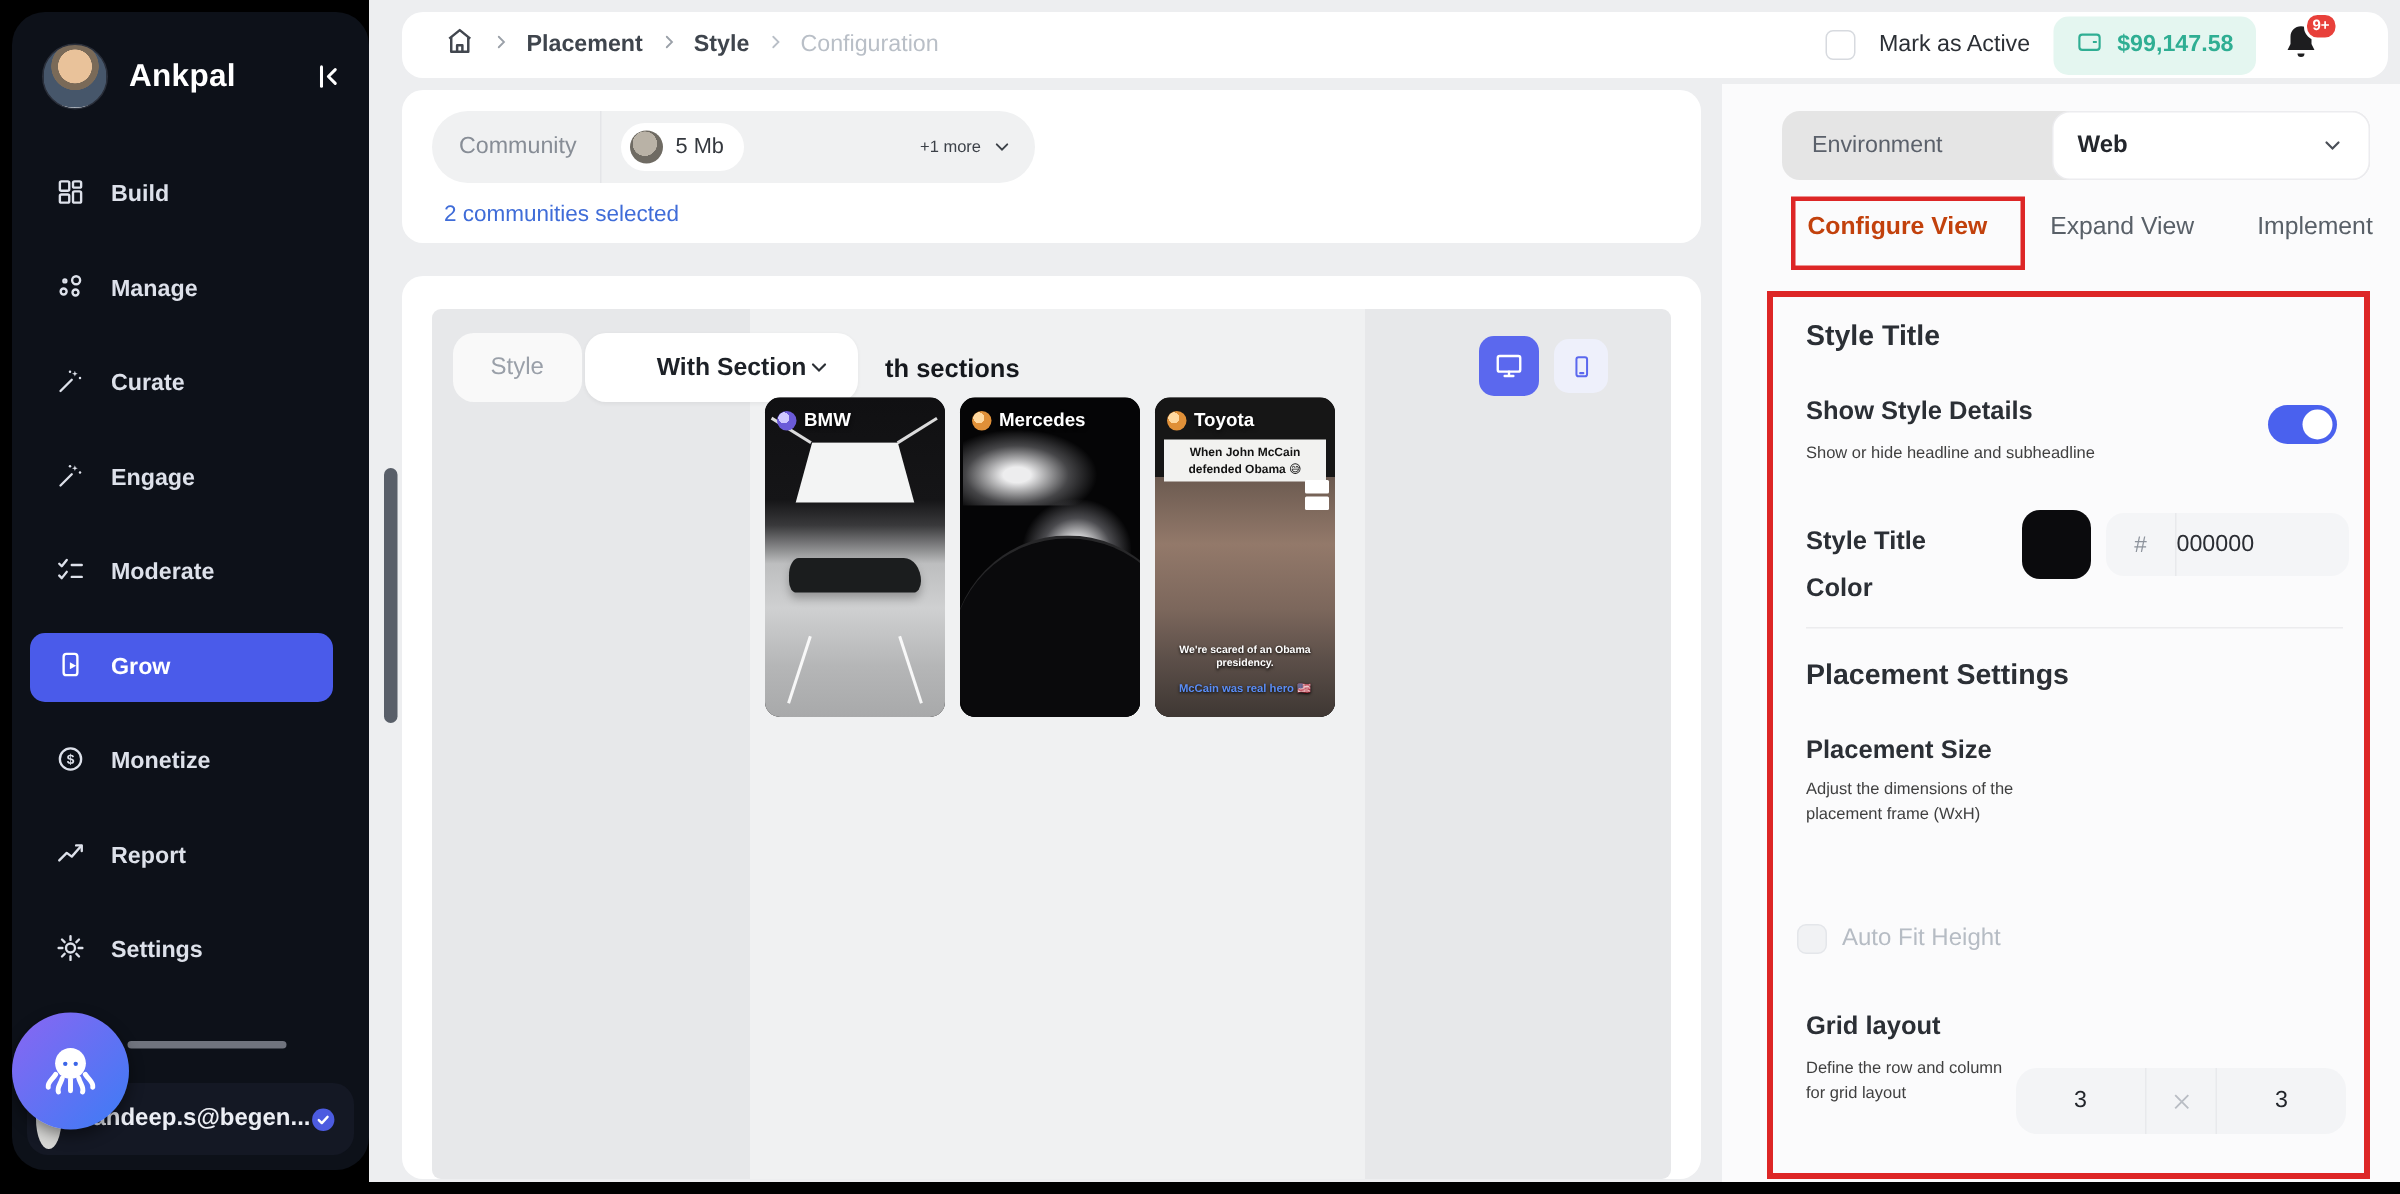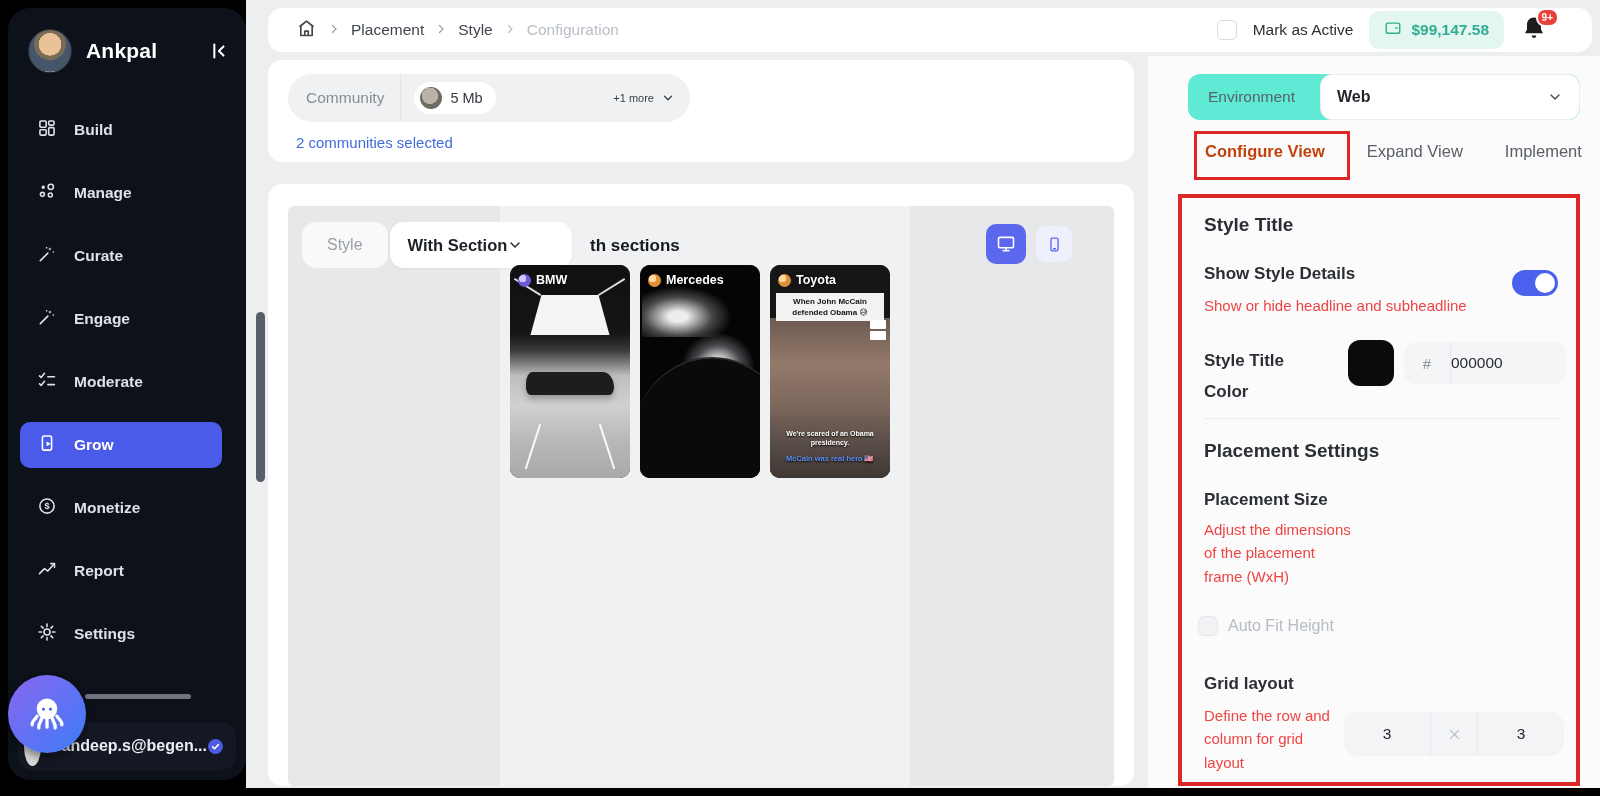--- a/index.html
+++ b/index.html
@@ -23,21 +23,21 @@
   .sb-line { position:absolute; left:77px; top:686px; width:106px; height:5px; border-radius:3px; background:#70747e; }
   .user-row { position:absolute; left:10px; right:10px; bottom:10px; height:48px; background:#141824; border-radius:14px; display:flex; align-items:center; }
   .user-avatar { width:40px; height:40px; margin-left:6px; border-radius:50%; background:radial-gradient(circle at 50% 32%, #f1f1ef 0 30%, #d8d8d6 31%); }
   .user-email { margin-left:12px; color:#eceef4; font-size:16px; font-weight:700; }
   .user-badge { margin-left:auto; margin-right:12px; display:flex; }
   .octo { position:absolute; left:0px; top:667px; width:78px; height:78px; border-radius:50%; background:linear-gradient(135deg,#8a66f2,#3c7cf5); display:flex; align-items:center; justify-content:center; box-shadow:0 4px 10px rgba(0,0,0,.45); cursor:pointer; }
 
   
   .topbar { position:absolute; left:268px; top:8px; width:1324px; height:44px; background:#fff; border-radius:14px; }
   .crumbs { position:absolute; left:28px; top:0; height:44px; display:flex; align-items:center; gap:11px; }
-  .crumb { font-size:15.5px; font-weight:400; color:#3f454d; cursor:pointer; }
+  .crumb { font-size:15.5px; font-weight:700; color:#3f454d; cursor:pointer; }
   .crumb.dim { color:#b9bfc7; font-weight:400; cursor:default; }
   .top-right { position:absolute; right:40px; top:0; height:44px; display:flex; align-items:center; gap:16px; }
   .chk { width:20px; height:20px; border:1.5px solid #d7dadf; border-radius:5px; background:#fff; cursor:pointer; }
   .chk-label { font-size:15.5px; color:#2c3036; }
   .wallet { display:flex; align-items:center; gap:9px; background:#e4f6f0; border-radius:10px; padding:8px 15px; cursor:pointer; }
   .wallet-amt { font-size:15.5px; font-weight:700; color:#2fae93; }
   .bell-wrap { position:relative; width:32px; height:32px; cursor:pointer; }
   .bell-badge { position:absolute; top:-6px; right:-7px; background:#e8403a; color:#fff; font-size:10px; font-weight:700; padding:2px 4px; border-radius:9px; border:2px solid #fff; }
 
   
@@ -51,21 +51,21 @@
   .comm-more { margin-left:auto; padding-right:15px; display:flex; align-items:center; gap:7px; color:#3c4148; font-size:11px; cursor:pointer; }
   .comm-link { position:absolute; left:28px; top:74px; color:#3f6cd8; font-size:15px; cursor:pointer; }
 
   
   .prev-card { position:absolute; left:268px; top:184px; width:866px; height:602px; background:#fff; border-radius:14px; }
   .gray-panel { position:absolute; left:20px; top:22px; width:826px; height:580px; background:#e7e8ea; border-radius:6px; overflow:hidden; }
   .light-band { position:absolute; left:212px; top:0; width:410px; height:580px; background:#f0f1f2; }
   .bg-text { position:absolute; left:302px; top:30px; font-size:17px; font-weight:700; color:#15181d; }
   .style-row { position:absolute; left:14px; top:16px; display:flex; }
   .style-pill { background:rgba(250,250,250,.95); border-radius:14px; height:46px; padding:0 25px; display:flex; align-items:center; color:#9aa0a9; font-size:16px; }
-  .section-pill { background:#fff; border-radius:14px; height:46px; width:182px; padding:0 18px; margin-left:2px; display:flex; align-items:center; justify-content:flex-start; cursor:pointer; box-shadow:0 1px 3px rgba(0,0,0,.05); }
+  .section-pill { background:#fff; border-radius:14px; height:46px; width:182px; padding:0 18px; margin-left:2px; display:flex; align-items:center; justify-content:flex-end; cursor:pointer; box-shadow:0 1px 3px rgba(0,0,0,.05); }
   .section-val { font-size:16.5px; font-weight:700; color:#1d2127; }
   .dev-toggles { position:absolute; top:18px; right:42px; display:flex; gap:10px; align-items:center; }
   .dev-btn { width:40px; height:40px; border-radius:10px; display:flex; align-items:center; justify-content:center; cursor:pointer; }
   .dev-btn.active { background:#5b68ee; }
   .dev-btn.idle { width:36px; height:36px; background:#eef0fb; }
 
   
   .mcard { position:absolute; width:120px; height:213px; border-radius:10px; overflow:hidden; background:#111; cursor:pointer; }
   .mtitle { position:absolute; top:8px; left:8px; display:flex; align-items:center; gap:5px; z-index:5; }
   .mtitle .dot { width:13px; height:13px; border-radius:50%; }
@@ -95,32 +95,32 @@
   .hyu-bg { position:absolute; inset:0; background-color:#2b2c2e;
     background-image:radial-gradient(#4b4c4e 1px, transparent 1.4px), radial-gradient(#5a5b5d 1px, transparent 1.4px);
     background-size:9px 9px, 14px 14px; background-position:0 0, 4px 6px; }
   .hyu-green1 { position:absolute; left:-8%; top:6%; width:26%; height:26%; background:#1f5f49; border-radius:30%; transform:rotate(18deg); }
   .hyu-green2 { position:absolute; right:-10%; bottom:8%; width:34%; height:22%; background:#235c47; border-radius:30%; transform:rotate(-14deg); }
   .hyu-floor { position:absolute; left:0; bottom:0; width:46%; height:18%; background:#9b9894; clip-path:polygon(0 18%, 100% 100%, 0 100%); }
   .hyu-grill { position:absolute; left:10%; top:44%; width:80%; height:10%; border-top:3px solid #141415; border-radius:50%; }
 
   
   .rpanel { position:absolute; left:1148px; top:56px; width:452px; height:732px; background:#fbfbfc; }
-  .env-bar { position:absolute; left:40px; top:18px; width:392px; height:46px; background:#5eead4; border-radius:12px; display:flex; align-items:center; }
+  .env-bar { position:absolute; left:40px; top:18px; width:392px; height:46px; background:#e5e5e5; border-radius:12px; display:flex; align-items:center;gap:48px; }
   .env-label { width:132px; padding-left:20px; color:#5b616b; font-size:15.5px; }
   .env-select { flex:1; height:46px; background:#fff; border:1px solid #ececef; border-radius:12px; display:flex; align-items:center; justify-content:space-between; padding:0 16px; cursor:pointer; }
   .env-val { font-size:16px; font-weight:600; color:#23262c; }
   .tabs { position:absolute; left:57px; top:86px; display:flex; gap:42px; }
   .tab { font-size:16.5px; color:#596068; cursor:pointer; white-space:nowrap; }
   .tab.active { color:#c2410c; font-weight:700; }
   .redbox-tab { position:absolute; left:46px; top:75px; width:156px; height:49px; border:3px solid #dd2626; pointer-events:none; }
   .redbox-main { position:absolute; left:30px; top:138px; width:402px; height:592px; border:4px solid #dd2626; pointer-events:none; }
   .rp-h1 { position:absolute; left:56px; font-size:19px; font-weight:700; color:#2b2f35; }
   .rp-h2 { position:absolute; left:56px; font-size:17px; font-weight:700; color:#2b2f35; }
-  .rp-desc { position:absolute; left:56px; font-size:15px; color:#ef4444; line-height:1.55; }
+  .rp-desc { position:absolute; left:56px; font-size:11px; color:#404040; line-height:1.55; }
   .toggle { position:absolute; left:364px; top:214px; width:46px; height:26px; border-radius:13px; background:#4a61ee; cursor:pointer; }
   .toggle i { position:absolute; right:3px; top:3px; width:20px; height:20px; border-radius:50%; background:#fff; }
   .swatch { position:absolute; left:200px; top:284px; width:46px; height:46px; border-radius:12px; background:#0b0b0d; cursor:pointer; }
   .hex-pill { position:absolute; left:256px; top:286px; width:162px; height:42px; background:#f4f5f7; border-radius:12px; display:flex; align-items:center; }
   .hex-hash { width:46px; text-align:center; color:#8d939c; font-size:15px; }
   .hex-sep { width:1px; height:42px; background:#e8e9ec; }
   .hex-val { flex:1; text-align:left; color:#2a2d33; font-size:15.5px; }
   .rp-divider { position:absolute; left:56px; right:38px; top:362px; height:1px; background:#ececee; }
   .dim-pill { position:absolute; background:#f3f4f6; border-radius:14px; display:flex; align-items:center; }
   .dim-cell { flex:1; text-align:center; font-size:15.5px; color:#23262c; }

